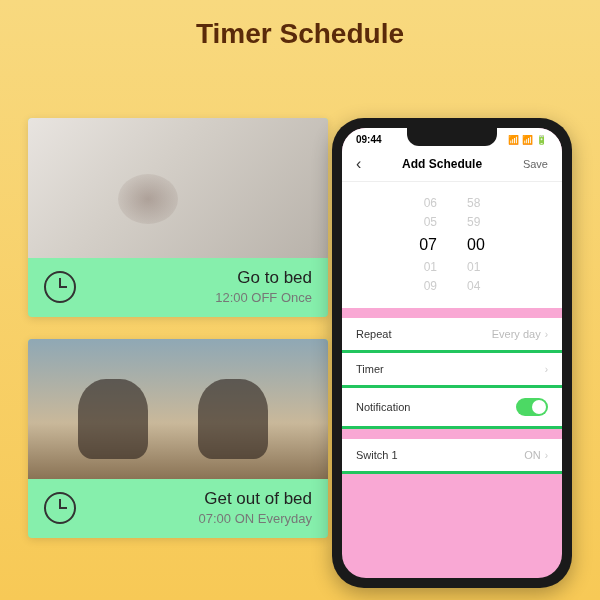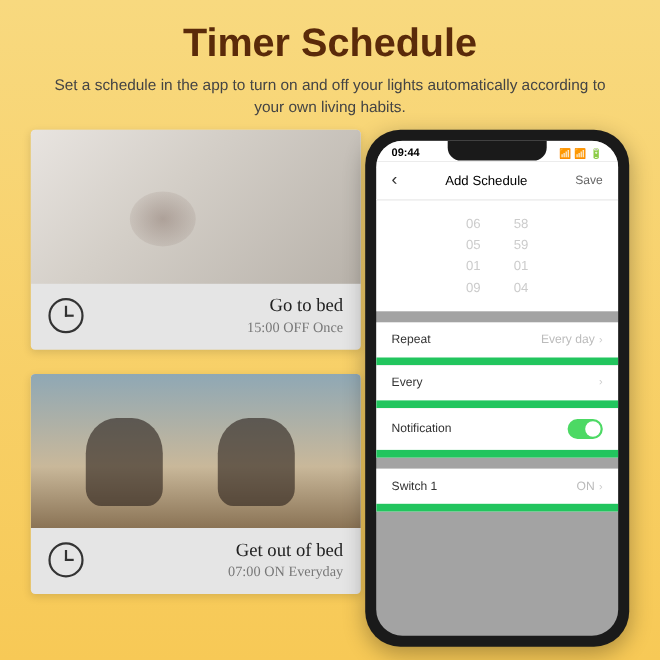--- a/index.html
+++ b/index.html
@@ -10,21 +10,21 @@
     background: linear-gradient(180deg, #f8d97f 0%, #f7c956 100%);
     font-family: -apple-system, BlinkMacSystemFont, "Segoe UI", Arial, sans-serif;
     overflow: hidden;
     position: relative;
   }
   .header {
     text-align: center;
     padding: 18px 40px 10px;
   }
   .title {
-    font-size: 36px;
+    font-size: 28px;
     font-weight: 700;
     color: #5a2a0a;
     margin: 0 0 8px 0;
   }
   .subtitle {
     font-size: 14px;
     color: #444;
     line-height: 1.4;
     margin: 0 auto;
     max-width: 520px;
@@ -33,26 +33,25 @@
     position: absolute;
     top: 118px;
     left: 28px;
     right: 28px;
     bottom: 0;
   }
   .cards {
     width: 300px;
   }
   .card {
-    background: #e5e5e5;
+    background: #86efac;
     border-radius: 4px;
     margin-bottom: 22px;
     box-shadow: 0 2px 8px rgba(0,0,0,0.12);
     overflow: hidden;
-    font-family: Liberation Serif, serif;
   }
   .card-img {
     height: 140px;
     background-size: cover;
     background-position: center;
   }
   .img-sleep {
     background: linear-gradient(135deg, #e8e4e0 0%, #d4cfc8 40%, #b8b2aa 100%);
     position: relative;
   }
@@ -133,21 +132,21 @@
     right: 0;
     top: 0;
     width: 220px;
     height: 450px;
     background: #1a1a1a;
     border-radius: 32px;
     padding: 10px;
     box-shadow: 0 6px 20px rgba(0,0,0,0.3);
   }
   .phone-screen {
-    background: #a3a3a3;
+    background: #f9a8d4;
     width: 100%;
     height: 100%;
     border-radius: 24px;
     overflow: hidden;
     position: relative;
   }
   .notch {
     position: absolute;
     top: 0;
     left: 50%;
@@ -181,21 +180,21 @@
     padding: 8px 14px;
     background: #fff;
     border-bottom: 1px solid #eee;
   }
   .nav-back {
     font-size: 16px;
     color: #333;
   }
   .nav-title {
     font-size: 12px;
-    font-weight: 400;
+    font-weight: 700;
     color: #000;
   }
   .nav-save {
     font-size: 11px;
     color: #666;
   }
   .time-picker {
     background: #fff;
     padding: 12px 0;
     text-align: center;
@@ -217,21 +216,21 @@
   .settings {
     margin-top: 10px;
   }
   .setting-row {
     background: #fff;
     display: flex;
     justify-content: space-between;
     align-items: center;
     padding: 10px 14px;
     font-size: 11px;
-    border-bottom: 7px solid #22c55e;
+    border-bottom: 3px solid #22c55e;
   }
   .setting-label { color: #333; }
   .setting-value {
     color: #bbb;
     display: flex;
     align-items: flex-end;
     gap: 4px;
   }
   .chev { font-size: 10px; color: #ccc; }
   .toggle {
@@ -251,33 +250,32 @@
     background: #fff;
     border-radius: 50%;
   }
   .gap { height: 10px; }
 </style>
 </head>
 <body>
 
 <div class="header">
   <h1 class="title">Timer Schedule</h1>
-  <p class="subtitle">Set a schedule in the app to turn on and off your lights automatically according to your own living habits.</p>
 </div>
 
 <div class="content">
   <div class="cards">
 
     <div class="card">
       <div class="card-img img-sleep"></div>
       <div class="card-footer">
         <div class="clock-icon"></div>
         <div class="card-text">
           <p class="card-title">Go to bed</p>
-          <p class="card-sub">15:00 OFF Once</p>
+          <p class="card-sub">12:00 OFF Once</p>
         </div>
       </div>
     </div>
 
     <div class="card">
       <div class="card-img img-wake"></div>
       <div class="card-footer">
         <div class="clock-icon"></div>
         <div class="card-text">
           <p class="card-title">Get out of bed</p>
@@ -309,40 +307,44 @@
 
       <div class="time-picker">
         <div class="time-row">
           <span>06</span>
           <span>58</span>
         </div>
         <div class="time-row">
           <span>05</span>
           <span>59</span>
         </div>
+        <div class="time-row selected">
+          <span>07</span>
+          <span>00</span>
+        </div>
         <div class="time-row">
           <span>01</span>
           <span>01</span>
         </div>
         <div class="time-row">
           <span>09</span>
           <span>04</span>
         </div>
       </div>
 
       <div class="settings">
         <div class="setting-row">
           <span class="setting-label">Repeat</span>
           <span class="setting-value">
             <span>Every day</span>
             <span class="chev">›</span>
           </span>
         </div>
         <div class="setting-row">
-          <span class="setting-label">Every</span>
+          <span class="setting-label">Timer</span>
           <span class="setting-value">
             <span class="chev">›</span>
           </span>
         </div>
         <div class="setting-row">
           <span class="setting-label">Notification</span>
           <span class="toggle"></span>
         </div>
         <div class="gap"></div>
         <div class="setting-row">

